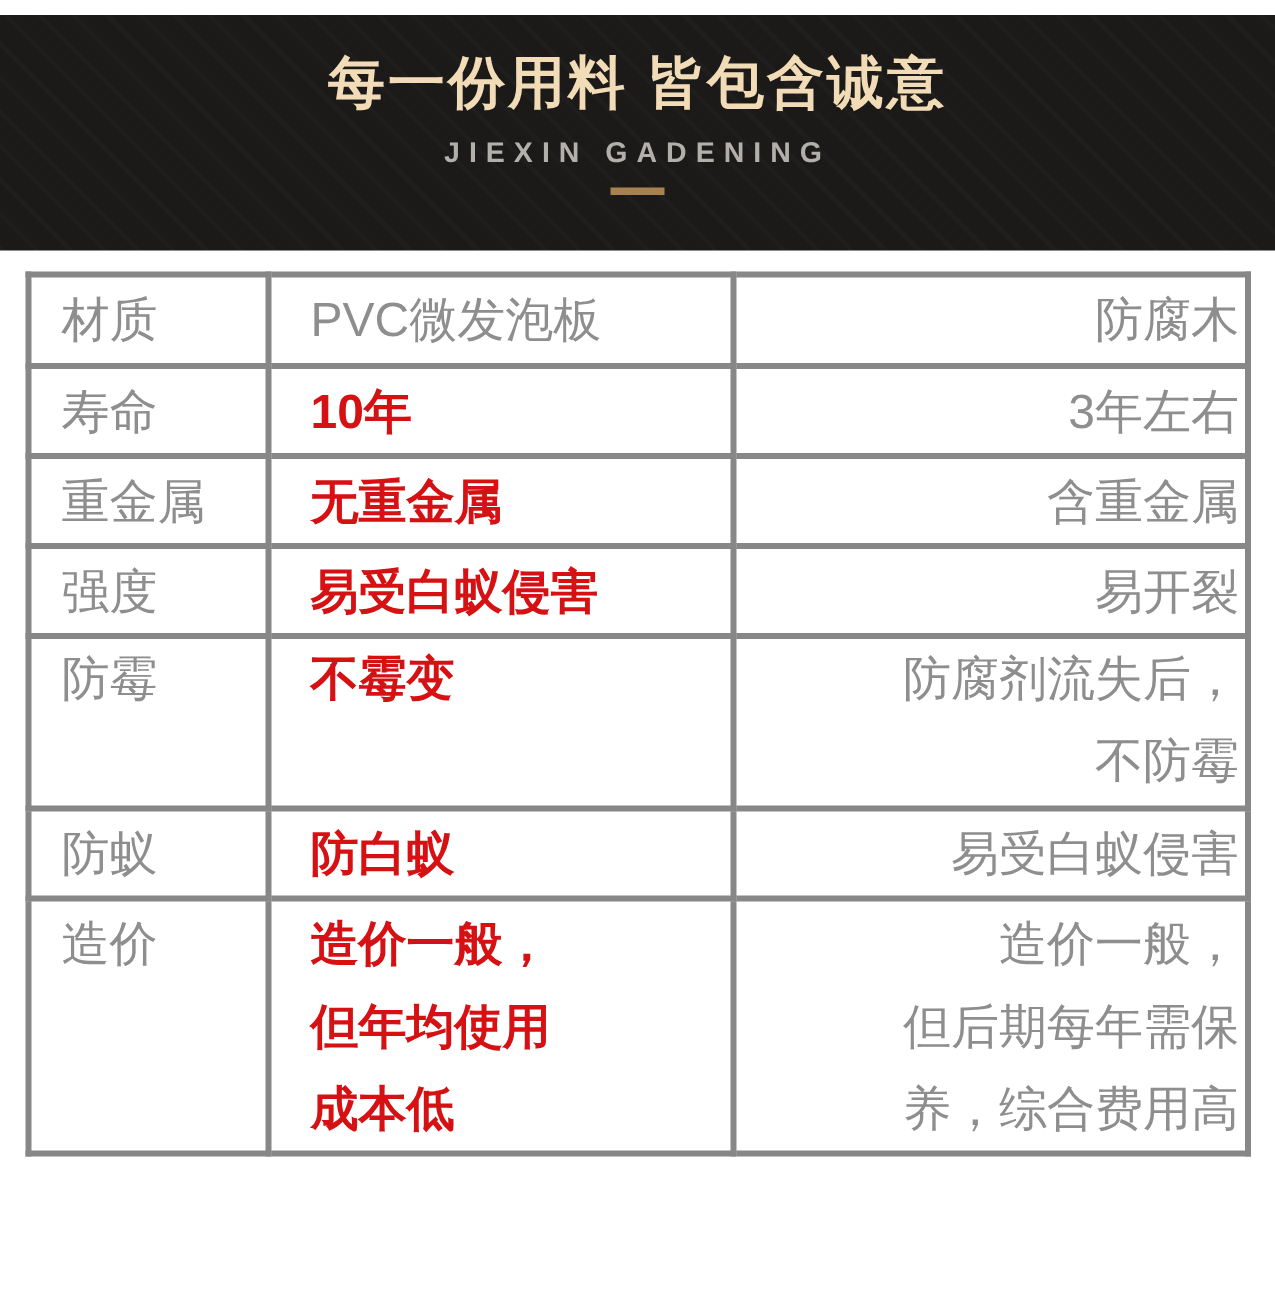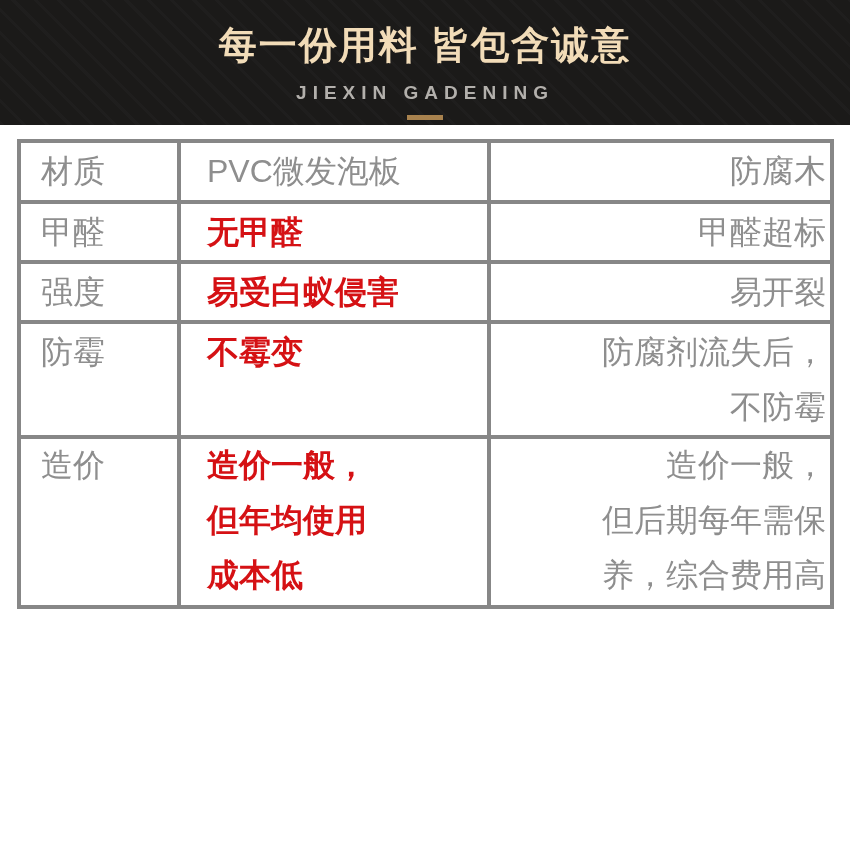--- a/index.html
+++ b/index.html
@@ -13,21 +13,21 @@
   }
   *{margin:0;padding:0;box-sizing:border-box;}
   body{
     width:850px;height:865px;background:#ffffff;overflow:hidden;
     font-family:"Liberation Sans","DejaVu Sans",sans-serif;
   }
   .page{width:850px;height:865px;position:relative;}
 
   
   .banner{
-    width:850px;height:125px;
+    margin-top:10px;width:850px;height:157px;
     background:
       repeating-linear-gradient(45deg, rgba(255,255,255,0.018) 0 3px, transparent 3px 16px),
       var(--banner);
     text-align:center;
   }
   .banner-title{
     padding-top:20px;
     font-size:38px;font-weight:bold;letter-spacing:2px;
     color:var(--cream);
   }
@@ -88,34 +88,44 @@
         <col style="width:310px">
         <col style="width:343px">
     </colgroup>
     <tbody>
       <tr>
         <td class="c-label">材质</td>
         <td class="c-pvc">PVC微发泡板</td>
         <td class="c-wood">防腐木</td>
       </tr>
       <tr>
-        <td class="c-label">甲醛</td>
-        <td class="c-pvc">无甲醛</td>
-        <td class="c-wood">甲醛超标</td>
+        <td class="c-label">寿命</td>
+        <td class="c-pvc">10年</td>
+        <td class="c-wood">3年左右</td>
+      </tr>
+      <tr>
+        <td class="c-label">重金属</td>
+        <td class="c-pvc">无重金属</td>
+        <td class="c-wood">含重金属</td>
       </tr>
       <tr>
         <td class="c-label">强度</td>
         <td class="c-pvc">易受白蚁侵害</td>
         <td class="c-wood">易开裂</td>
       </tr>
       <tr>
         <td class="c-label">防霉</td>
         <td class="c-pvc">不霉变</td>
         <td class="c-wood">防腐剂流失后，
 不防霉</td>
+      </tr>
+      <tr>
+        <td class="c-label">防蚁</td>
+        <td class="c-pvc">防白蚁</td>
+        <td class="c-wood">易受白蚁侵害</td>
       </tr>
       <tr>
         <td class="c-label">造价</td>
         <td class="c-pvc">造价一般，
 但年均使用
 成本低</td>
         <td class="c-wood">造价一般，
 但后期每年需保
 养，综合费用高</td>
       </tr>

